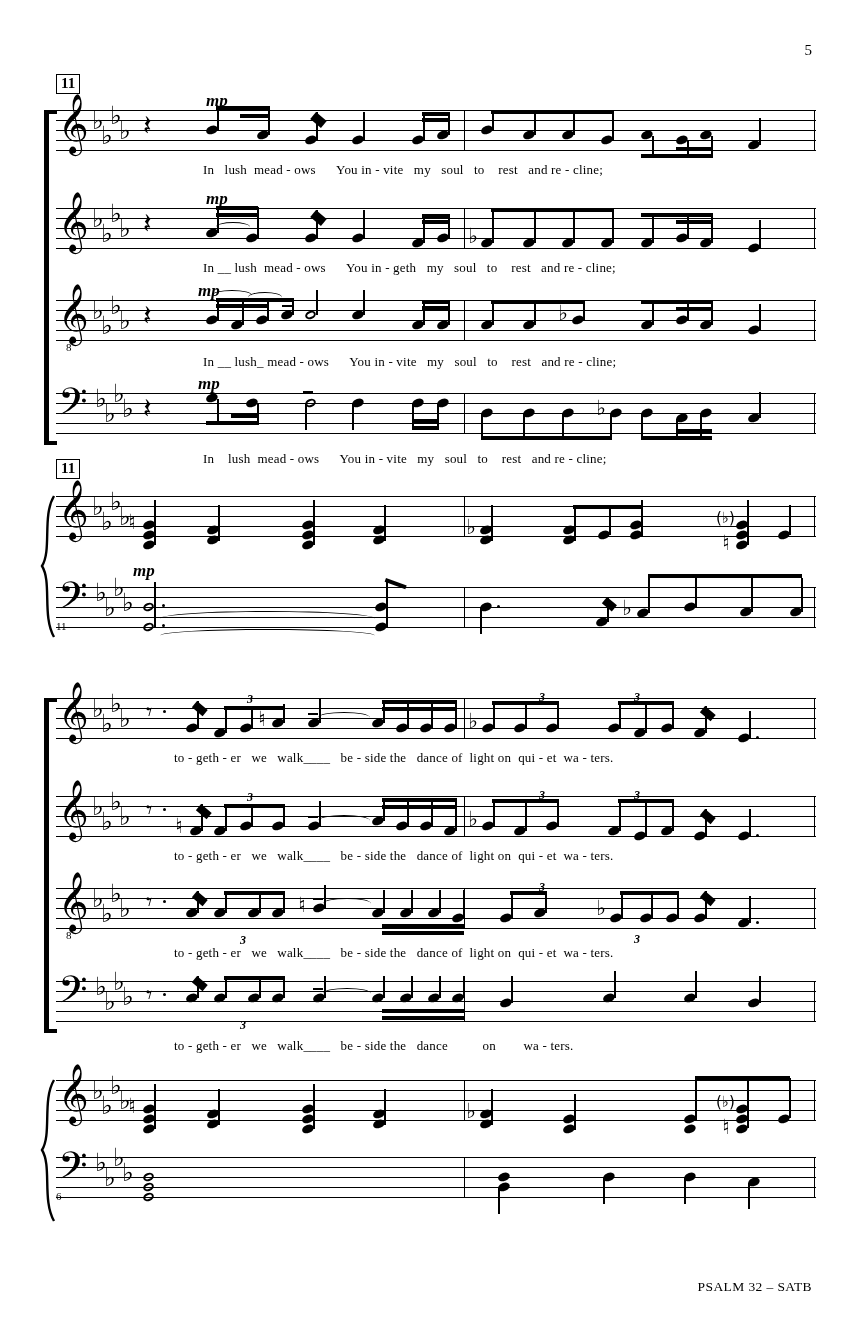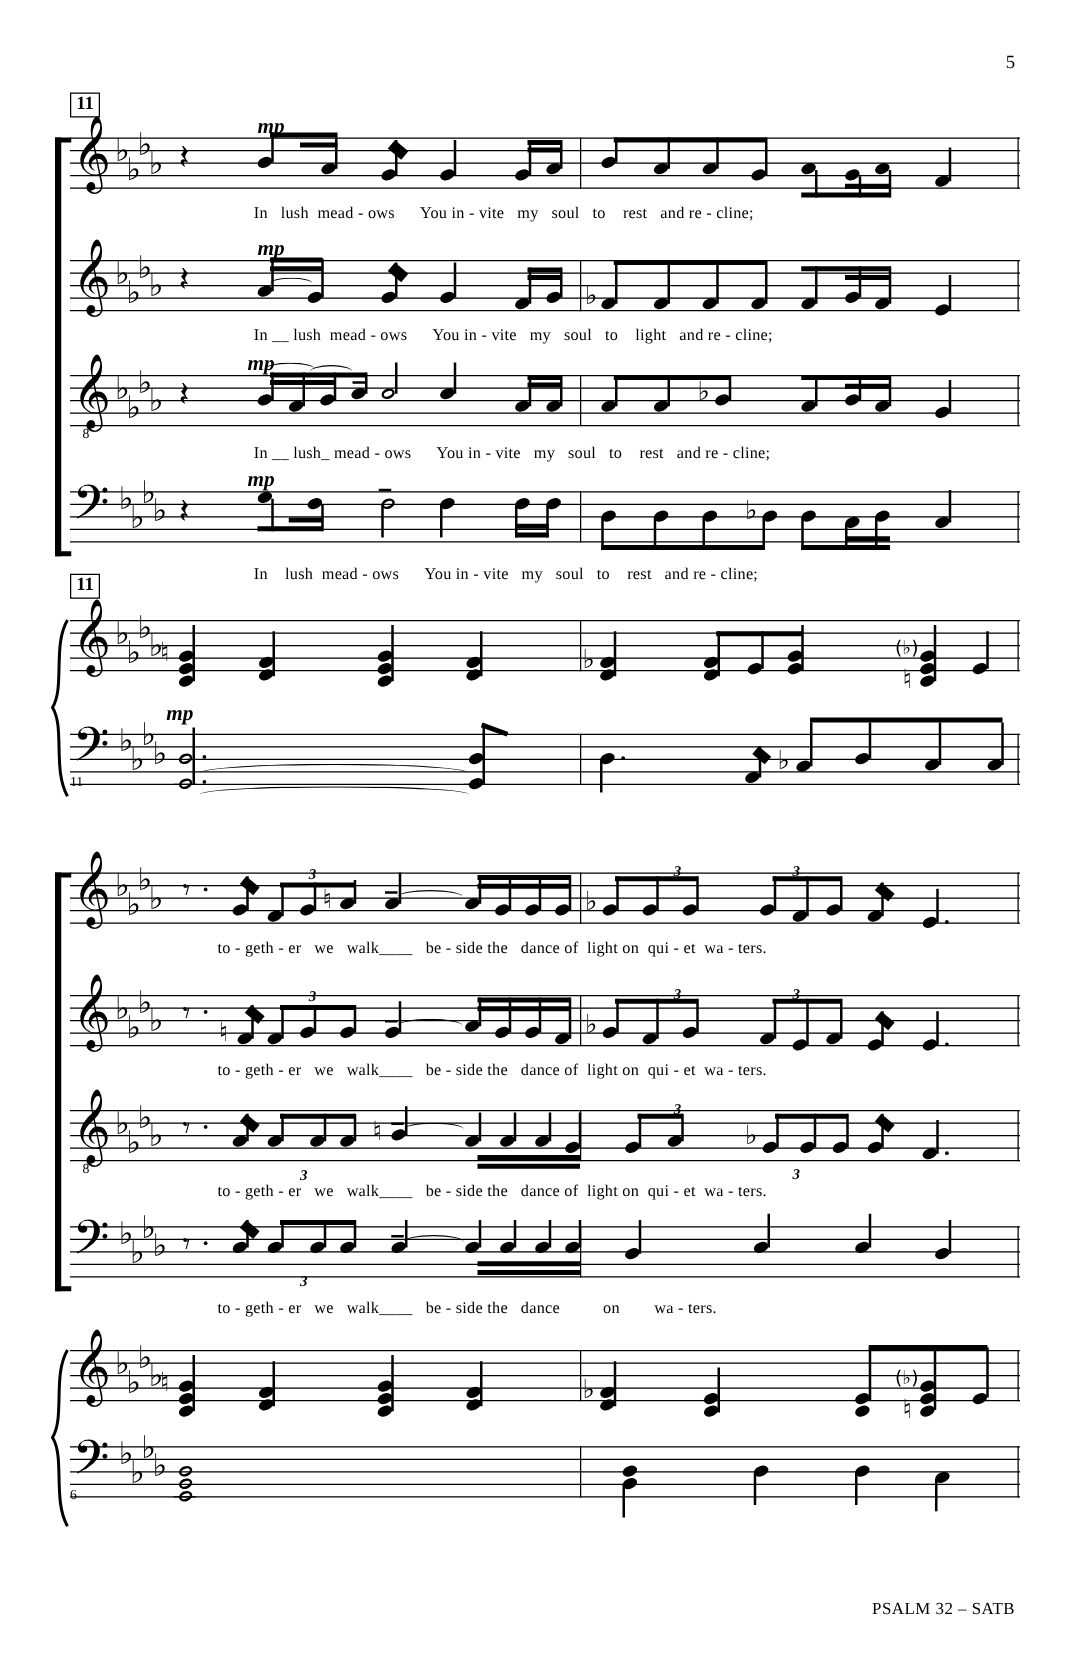--- a/index.html
+++ b/index.html
@@ -354,21 +354,21 @@
     <div class="nh" style="left:700px; top:239px;"></div>
     <div class="stem" style="left:711px; top:213px; height:30px;"></div>
     <div class="beam" style="left:641px; top:213px; width:71px;"></div>
     <div class="beam" style="left:676px; top:220px; width:36px;"></div>
 
     <div class="nh" style="left:748px; top:244px;"></div>
     <div class="stem" style="left:759px; top:220px; height:28px;"></div>
 
     <div class="barline" style="left:814px; top:208px; height:41px;"></div>
 
-    <div class="lyric" style="left:203px; top:260px;">In __ lush  mead - ows      You in - vite   my   soul   to    light   and re - cline;</div>
+    <div class="lyric" style="left:203px; top:260px;">In __ lush  mead - ows      You in - geth   my   soul   to    rest   and re - cline;</div>
 
     <div class="staff" style="top:300px;">
       <div class="line"></div>
       <div class="line"></div>
       <div class="line"></div>
       <div class="line"></div>
       <div class="line"></div>
     </div>
     <div class="clef treble" style="left:58px; top:287px;">𝄞</div>
     <div class="clef-octave" style="left:66px; top:341px;">8</div>

